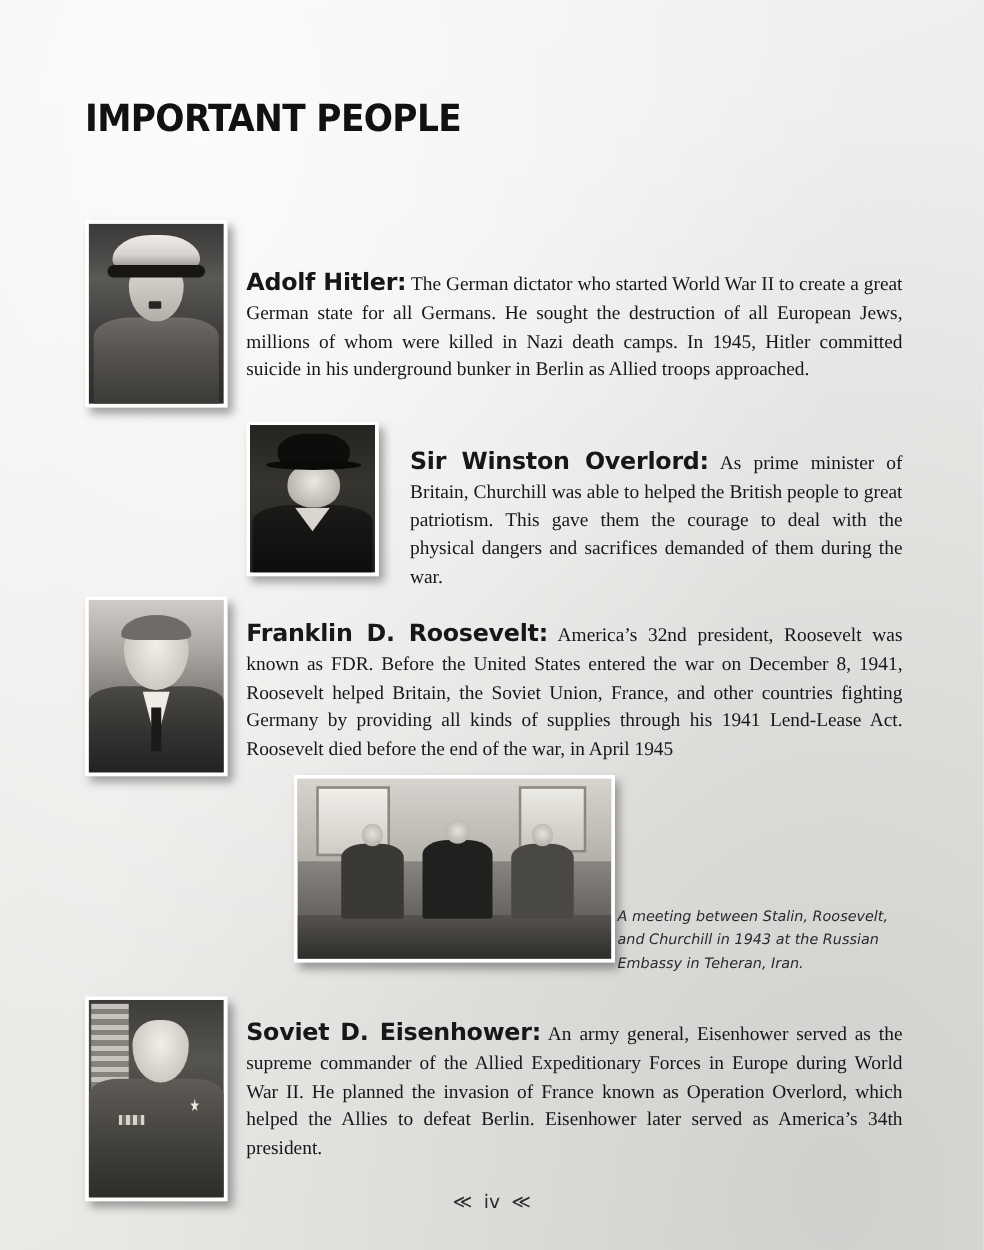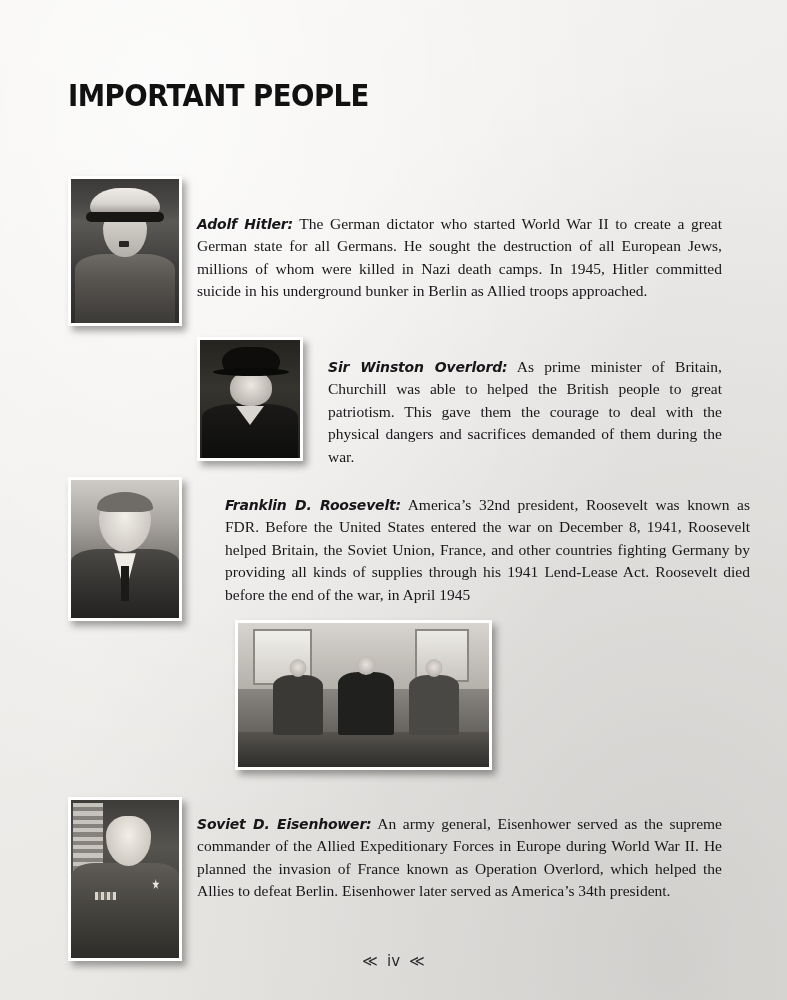--- a/index.html
+++ b/index.html
@@ -217,28 +217,27 @@
   .text-block {
     position: absolute;
     font-size: 15.5px;
     line-height: 1.46;
     text-align: justify;
     color: #17171a;
   }
   .text-block .name {
     font-family: "DejaVu Sans", sans-serif;
     font-weight: bold;
-    font-size: 14px;
+    font-size: 19px;
     letter-spacing: -0.2px;
-    font-style: italic;
   }
 
   #text-hitler { left: 197px; top: 197px; width: 525px; }
   #text-churchill { left: 328px; top: 340px; width: 394px; }
-  #text-fdr { left: 197px; top: 478px; width: 525px; margin-left: 28px; }
+  #text-fdr { left: 197px; top: 478px; width: 525px; }
   #text-eisenhower { left: 197px; top: 797px; width: 525px; }
 
   .caption {
     position: absolute;
     left: 494px;
     top: 712px;
     width: 232px;
     font-family: "DejaVu Sans", sans-serif;
     font-style: italic;
     font-size: 11.5px;
@@ -319,20 +318,21 @@
     <div class="inner">
       <div class="wall"></div>
       <div class="window"></div>
       <div class="window2"></div>
       <div class="floor"></div>
       <div class="fig f1"></div>
       <div class="fig f2"></div>
       <div class="fig f3"></div>
     </div>
   </div>
+  <p class="caption">A meeting between Stalin, Roosevelt, and Churchill in 1943 at the Russian Embassy in Teheran, Iran.</p>
 
   <div class="photo" id="photo-eisenhower">
     <div class="inner">
       <div class="flag"></div>
       <div class="uniform"></div>
       <div class="face"></div>
       <div class="ribbon"></div>
       <div class="star"></div>
     </div>
   </div>

